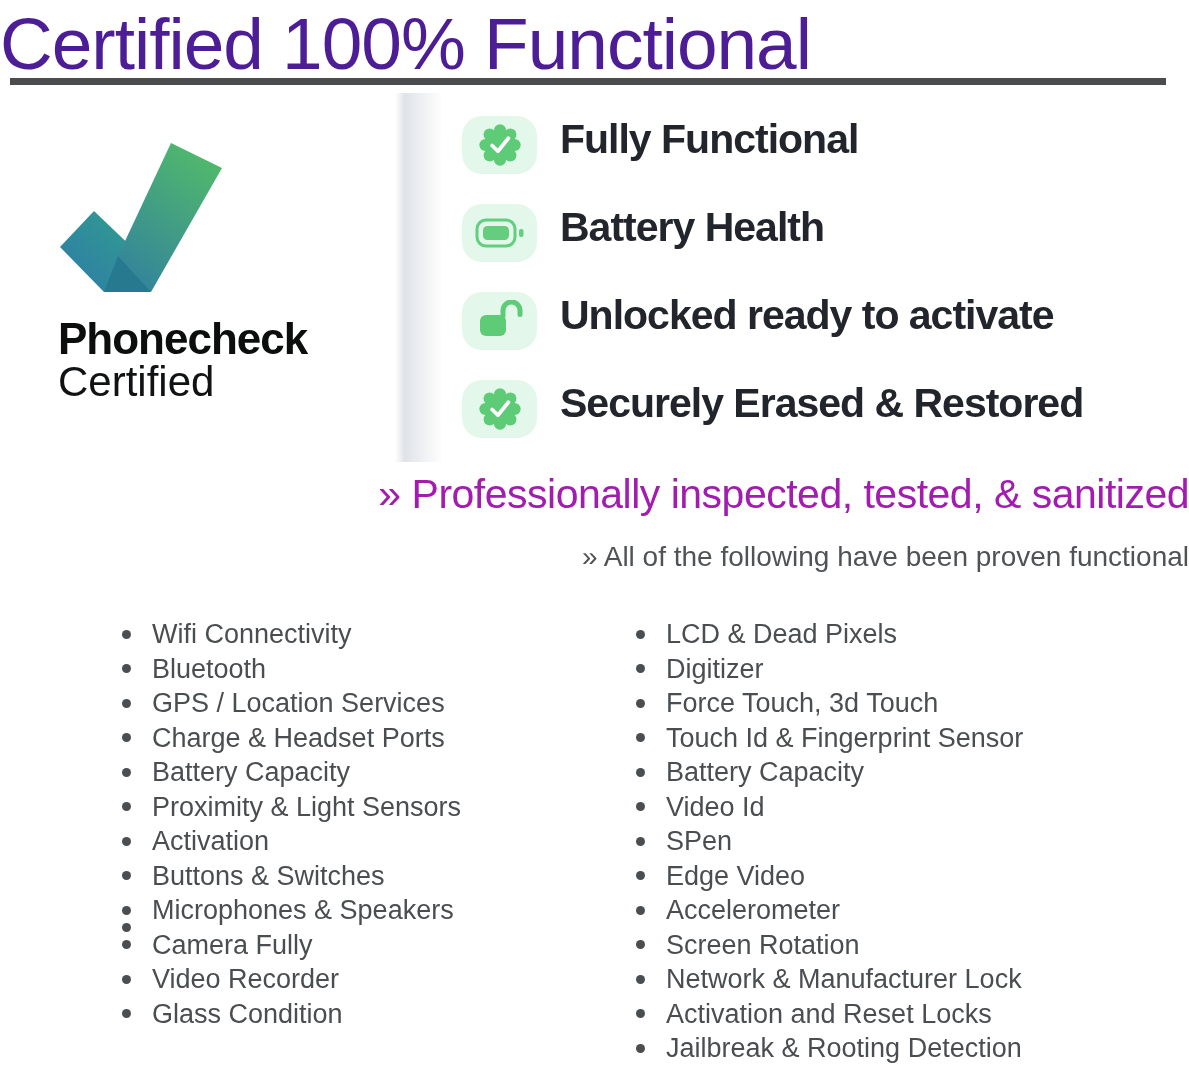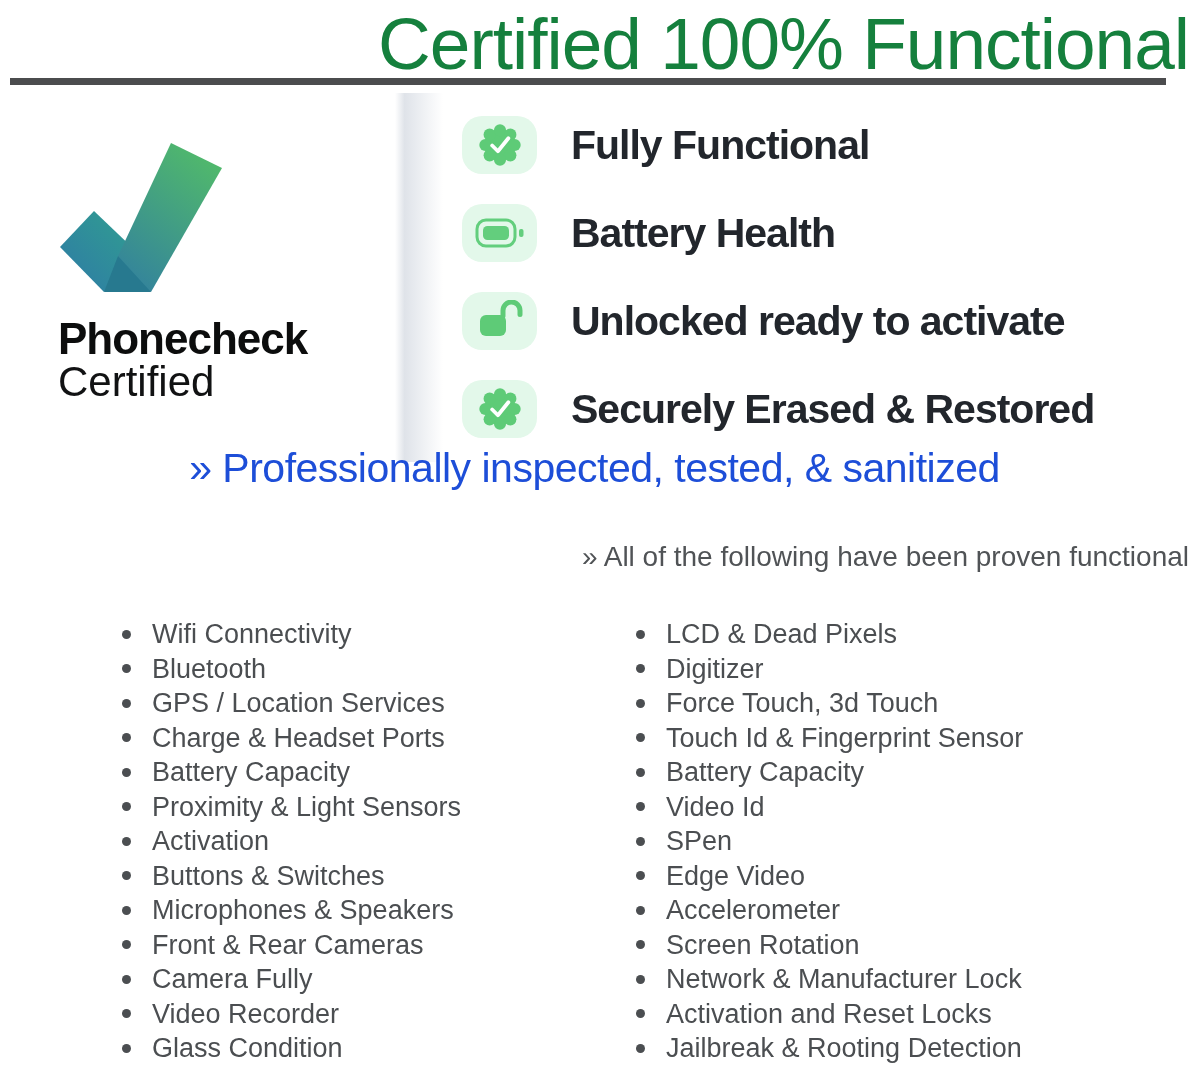--- a/index.html
+++ b/index.html
@@ -7,23 +7,23 @@
   .canvas {
     position:relative;
     width:1189px; height:1080px;
     background:#ffffff;
     font-family:"Liberation Sans", sans-serif;
     overflow:hidden;
   }
   
   .page-title {
     position:absolute; top:2px; left:0; width:100%;
-    text-align:right;
+    text-align:left;
     font-size:73px; font-weight:400; letter-spacing:-1px;
-    color:#15803d;
+    color:#4c1d95;
   }
   .title-rule {
     position:absolute; top:78px; left:10px;
     width:1156px; height:7px; background:#4b4c4e;
   }
   
   .hero { position:absolute; top:90px; left:0; width:1189px; height:372px; }
   .fold-shadow {
     position:absolute; left:395px; top:3px; width:48px; height:369px;
     background:linear-gradient(to right, rgba(223,227,233,0) 0%, #dfe3e9 20%, rgba(255,255,255,0) 100%);
@@ -34,35 +34,35 @@
     position:absolute; left:0; top:224px;
     font-size:44px; font-weight:700; color:#0c0d0d; letter-spacing:-1px;
     white-space:nowrap;
   }
   .pc-subbrand {
     position:absolute; left:0; top:268px;
     font-size:42px; font-weight:400; color:#111213; letter-spacing:0;
     white-space:nowrap;
   }
   .features { position:absolute; left:462px; top:26px; }
-  .feature-row { display:flex; align-items:center; gap:34px; height:58px; margin-bottom:30px; }
+  .feature-row { display:flex; gap:23px; height:58px; margin-bottom:30px; }
   .icon-tile {
     width:75px; height:58px; border-radius:20px;
     background:#e3f8ea;
     display:flex; align-items:center; justify-content:center;
     flex:0 0 auto;
   }
   .feature-label {
     font-size:41px; font-weight:700; color:#22262c; letter-spacing:-1px;
     white-space:nowrap;
   }
   
   .inspected-heading {
-    position:absolute; top:445px; left:0; width:100%;
-    text-align:center; font-size:41px; font-weight:400; color:#1d4ed8;
+    position:absolute; top:471px; left:0; width:100%;
+    text-align:right; font-size:41px; font-weight:400; color:#a21caf;
     letter-spacing:-0.5px;
   }
   .proven-heading {
     position:absolute; top:541px; left:0; width:100%;
     text-align:right; font-size:28px; font-weight:400; color:#505356;
   }
   
   .checklist { position:absolute; top:617px; list-style:none; }
   .checklist-left  { left:122px; }
   .checklist-right { left:636px; }
@@ -180,21 +180,21 @@
   <ul class="checklist checklist-left">
       <li><span class="dot"></span><span>Wifi Connectivity</span></li>
       <li><span class="dot"></span><span>Bluetooth</span></li>
       <li><span class="dot"></span><span>GPS / Location Services</span></li>
       <li><span class="dot"></span><span>Charge &amp; Headset Ports</span></li>
       <li><span class="dot"></span><span>Battery Capacity</span></li>
       <li><span class="dot"></span><span>Proximity &amp; Light Sensors</span></li>
       <li><span class="dot"></span><span>Activation</span></li>
       <li><span class="dot"></span><span>Buttons &amp; Switches</span></li>
       <li><span class="dot"></span><span>Microphones &amp; Speakers</span></li>
-      <li><span class="dot"></span><span>Front &amp; Rear Cameras</span></li>
+      <li><span class="dot"></span></li>
       <li><span class="dot"></span><span>Camera Fully</span></li>
       <li><span class="dot"></span><span>Video Recorder</span></li>
       <li><span class="dot"></span><span>Glass Condition</span></li>
     </ul>
   <ul class="checklist checklist-right">
       <li><span class="dot"></span><span>LCD &amp; Dead Pixels</span></li>
       <li><span class="dot"></span><span>Digitizer</span></li>
       <li><span class="dot"></span><span>Force Touch, 3d Touch</span></li>
       <li><span class="dot"></span><span>Touch Id &amp; Fingerprint Sensor</span></li>
       <li><span class="dot"></span><span>Battery Capacity</span></li>

